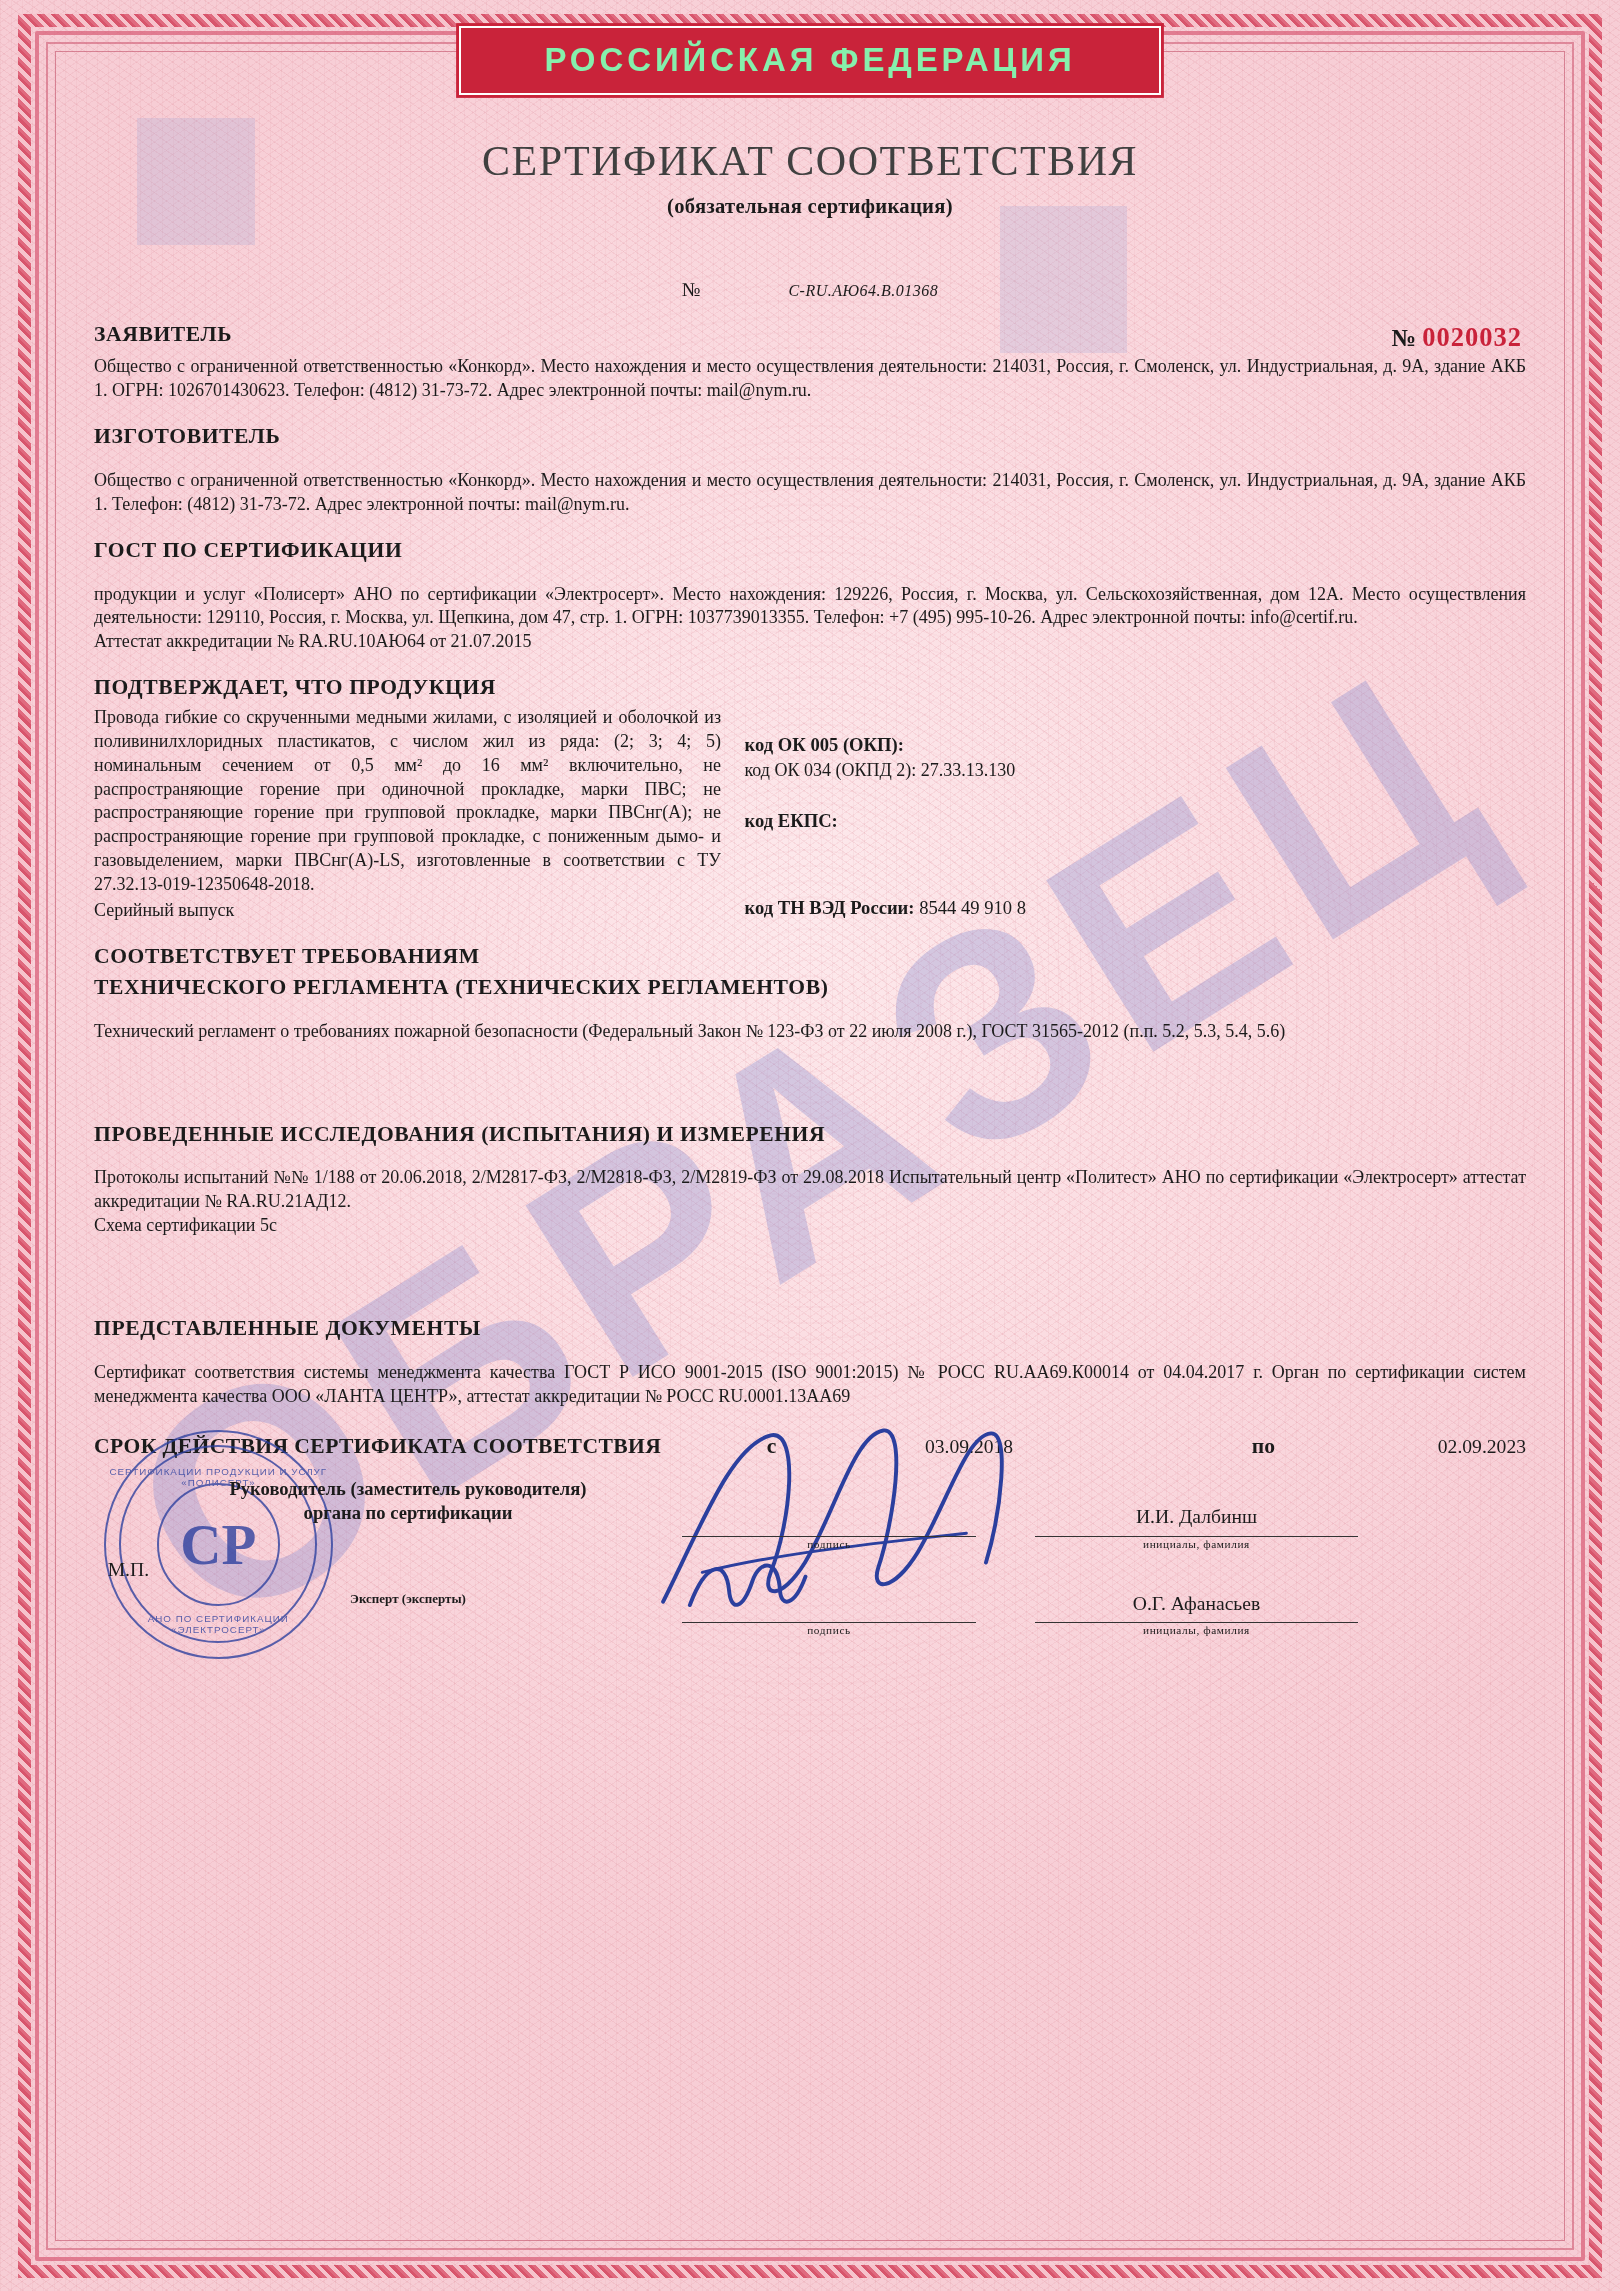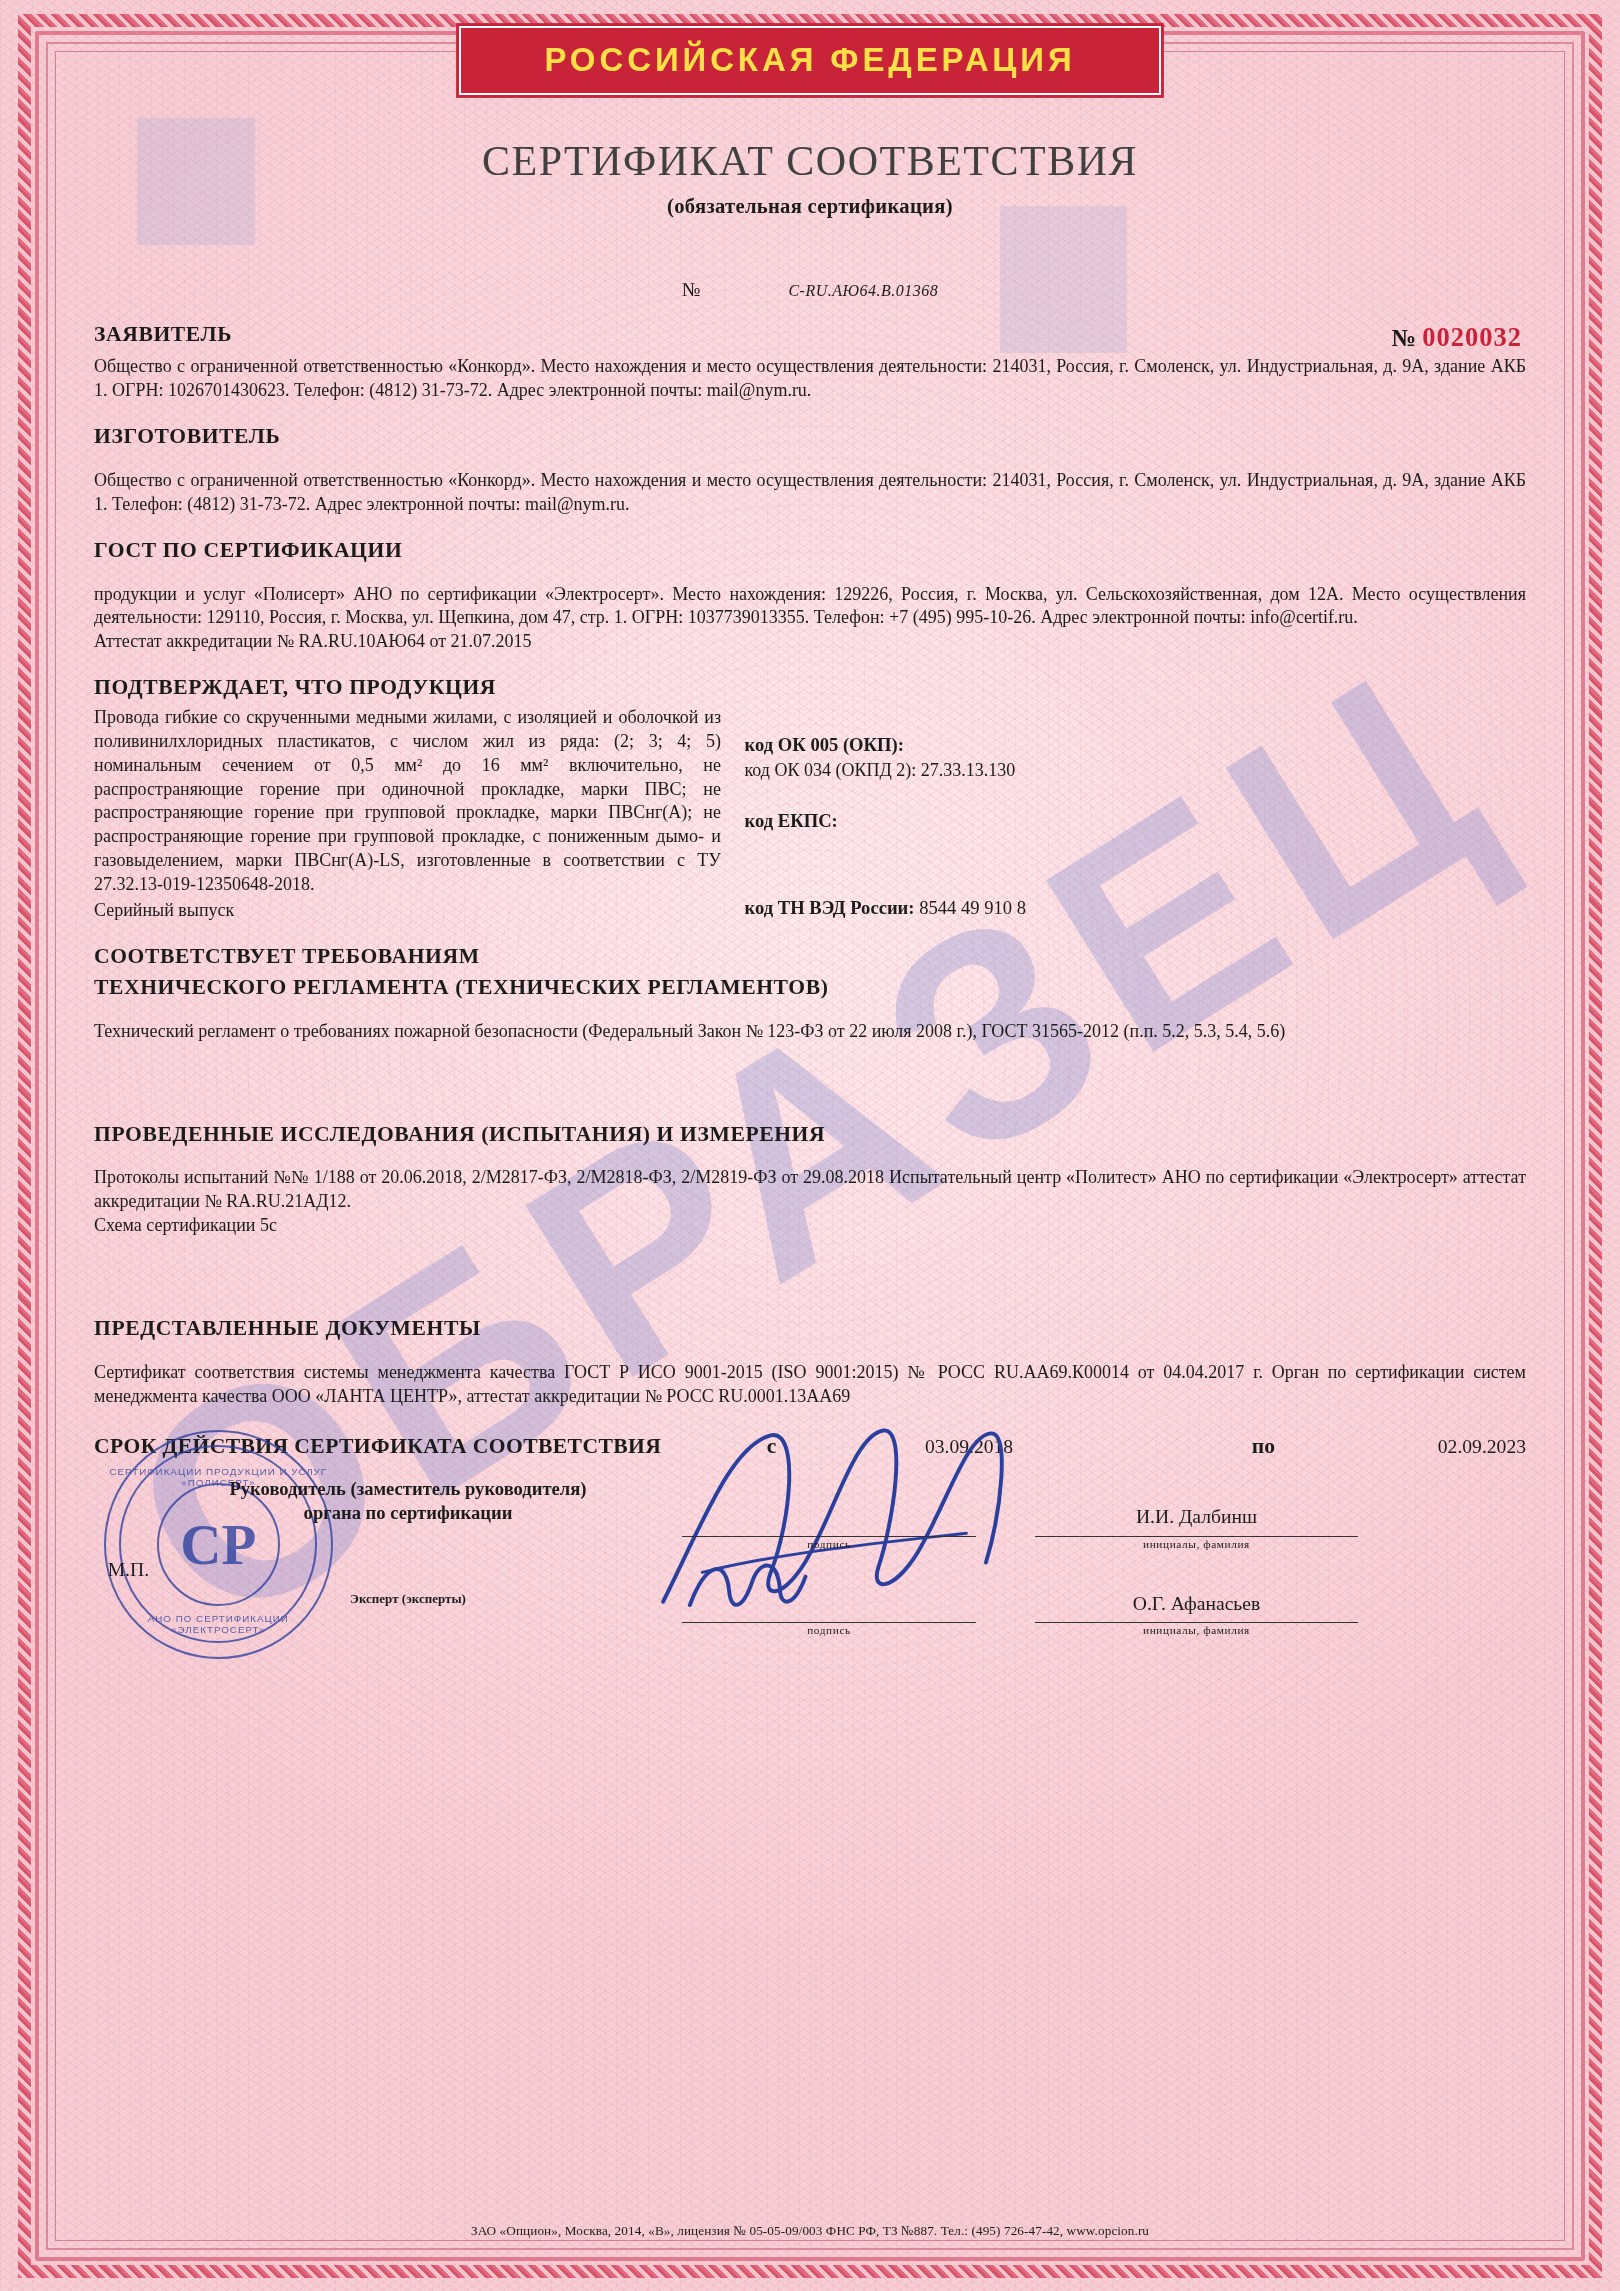--- a/index.html
+++ b/index.html
@@ -84,21 +84,21 @@
     width: 698px;
     height: 65px;
     background: #c9233a;
     border: 2.9px solid #fff;
     box-shadow: 0 0 0 2.9px #c9233a;
     display: flex;
     align-items: center;
     justify-content: center;
   }
   .ribbon-text {
-    color: #fde047;
+    color: #86efac;
     font-family: "Liberation Sans", sans-serif;
     font-weight: bold;
     font-size: 33px;
     letter-spacing: 3.9px;
     text-align: right;
   }
   
   .content {
     position: absolute;
     left: 94px;
@@ -503,16 +503,15 @@
       <div class="sig-line b"></div>
       <div class="sig-line c"></div>
       <div class="sig-line d"></div>
 
       <div class="sig-cap a">подпись</div>
       <div class="sig-cap b">инициалы, фамилия</div>
       <div class="sig-cap c">подпись</div>
       <div class="sig-cap d">инициалы, фамилия</div>
     </div>
 
-    <div class="footer">ЗАО «Опцион», Москва, 2014, «В», лицензия № 05-05-09/003 ФНС РФ, ТЗ №887.  Тел.: (495) 726-47-42,  www.opcion.ru</div>
   </div>
 </div>
 
 
 </body></html>

